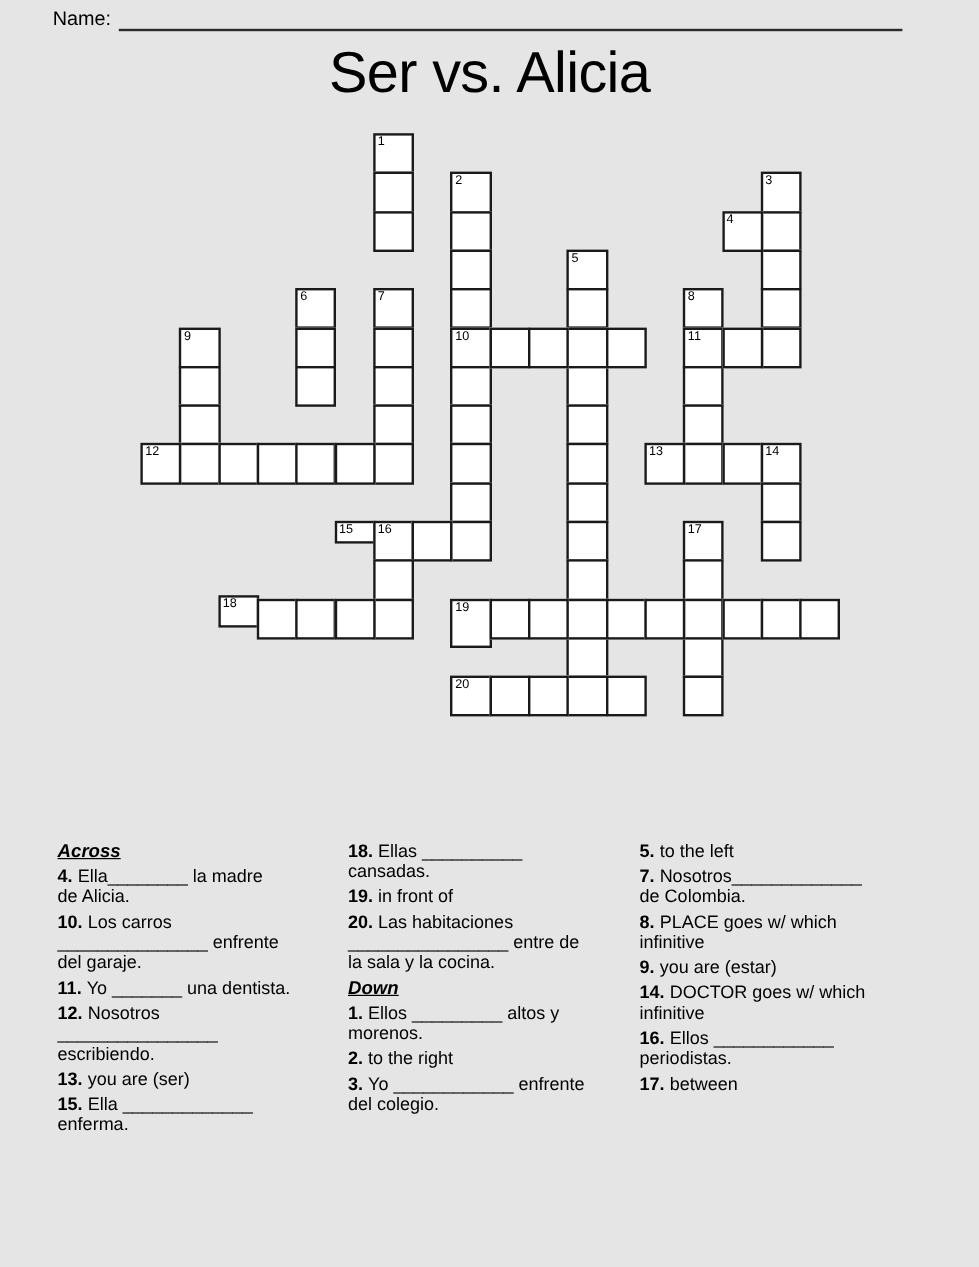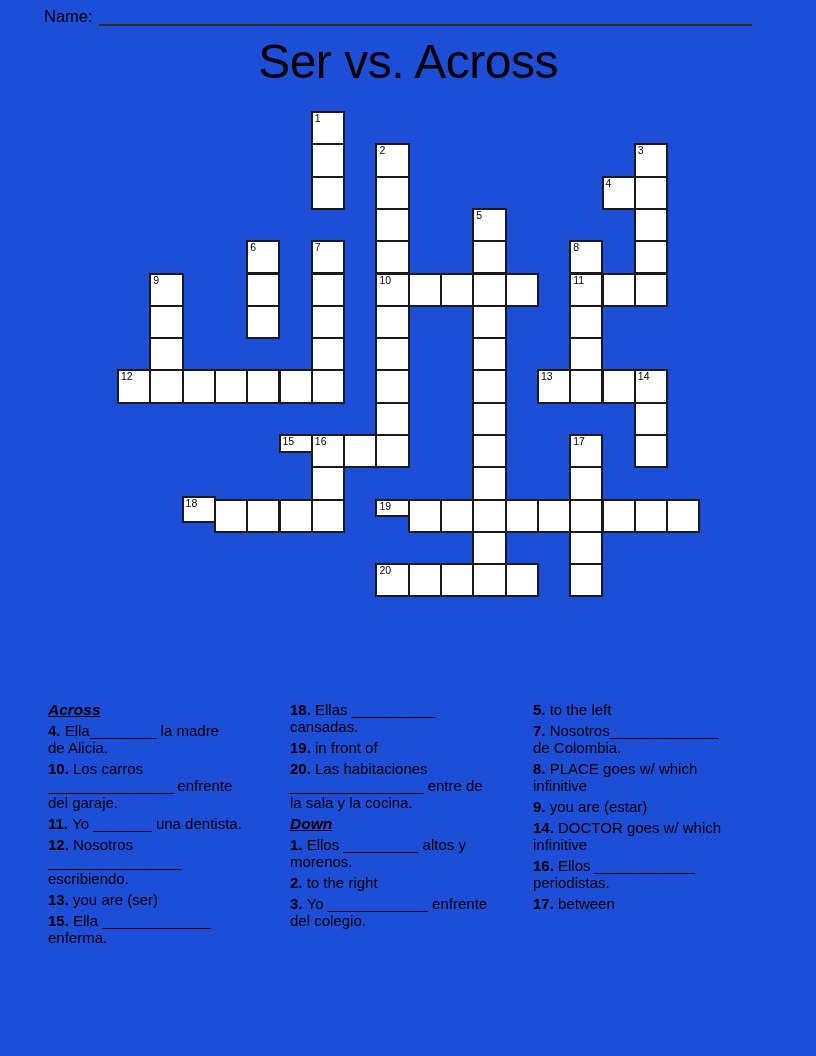--- a/index.html
+++ b/index.html
@@ -1,20 +1,20 @@
 <!DOCTYPE html>
 <html><head>
 <meta charset="utf-8">
 <style>
   html, body { margin: 0; padding: 0; background: #ffffff; }
   .page {
     position: relative;
     width: 816px;
     height: 1056px;
-    background: #1d4ed8;
+    background: #e5e5e5;
     font-family: "Liberation Sans", "DejaVu Sans", sans-serif;
     color: #000000;
     overflow: hidden;
   }
   .name-row {
     position: absolute;
     left: 44px;
     top: 7px;
     width: 708px;
     display: flex;
@@ -77,21 +77,21 @@
 </head>
 <body>
 
 <div class="page">
 
   <div class="name-row">
     <span class="name-label">Name:</span>
     <span class="name-line"></span>
   </div>
 
-  <div class="title">Ser vs. Across</div>
+  <div class="title">Ser vs. Alicia</div>
 
   <div class="grid" style="left: 117px; top: 111px; width: 583.4px; height: 486.5px;">
       <div class="cell" style="left: 193.8px; top: 0px; width: 34.3px; height: 34.3px; border-color: rgb(26, 26, 26);">
         <span class="num">1</span>
       </div>
       <div class="cell" style="left: 193.8px; top: 32.3px; width: 34.3px; height: 34.3px; border-color: rgb(26, 26, 26);"></div>
       <div class="cell" style="left: 193.8px; top: 64.6px; width: 34.3px; height: 34.3px; border-color: rgb(26, 26, 26);"></div>
       <div class="cell" style="left: 258.4px; top: 32.3px; width: 34.3px; height: 34.3px; border-color: rgb(26, 26, 26);">
         <span class="num">2</span>
       </div>
@@ -192,21 +192,21 @@
       <div class="cell" style="left: 452.2px; top: 355.3px; width: 34.3px; height: 34.3px; border-color: rgb(26, 26, 26);"></div>
       <div class="cell" style="left: 452.2px; top: 387.6px; width: 34.3px; height: 34.3px; border-color: rgb(26, 26, 26);"></div>
       <div class="cell" style="left: 452.2px; top: 419.9px; width: 34.3px; height: 34.3px; border-color: rgb(26, 26, 26);"></div>
       <div class="cell" style="left: 452.2px; top: 452.2px; width: 34.3px; height: 34.3px; border-color: rgb(26, 26, 26);"></div>
       <div class="cell" style="left: 64.6px; top: 385px; width: 34.3px; height: 27px; border-color: rgb(26, 26, 26);">
         <span class="num">18</span>
       </div>
       <div class="cell" style="left: 96.9px; top: 387.6px; width: 34.3px; height: 34.3px; border-color: rgb(26, 26, 26);"></div>
       <div class="cell" style="left: 129.2px; top: 387.6px; width: 34.3px; height: 34.3px; border-color: rgb(26, 26, 26);"></div>
       <div class="cell" style="left: 161.5px; top: 387.6px; width: 34.3px; height: 34.3px; border-color: rgb(26, 26, 26);"></div>
-      <div class="cell" style="left: 258.4px; top: 387.6px; width: 34.3px; height: 18px; border-color: rgb(26, 26, 26);">
+      <div class="cell" style="left: 258.4px; top: 387.6px; width: 34.3px; height: 41px; border-color: rgb(26, 26, 26);">
         <span class="num">19</span>
       </div>
       <div class="cell" style="left: 290.7px; top: 387.6px; width: 34.3px; height: 34.3px; border-color: rgb(26, 26, 26);"></div>
       <div class="cell" style="left: 323px; top: 387.6px; width: 34.3px; height: 34.3px; border-color: rgb(26, 26, 26);"></div>
       <div class="cell" style="left: 387.6px; top: 387.6px; width: 34.3px; height: 34.3px; border-color: rgb(26, 26, 26);"></div>
       <div class="cell" style="left: 419.9px; top: 387.6px; width: 34.3px; height: 34.3px; border-color: rgb(26, 26, 26);"></div>
       <div class="cell" style="left: 484.5px; top: 387.6px; width: 34.3px; height: 34.3px; border-color: rgb(26, 26, 26);"></div>
       <div class="cell" style="left: 516.8px; top: 387.6px; width: 34.3px; height: 34.3px; border-color: rgb(26, 26, 26);"></div>
       <div class="cell" style="left: 549.1px; top: 387.6px; width: 34.3px; height: 34.3px; border-color: rgb(26, 26, 26);"></div>
       <div class="cell" style="left: 258.4px; top: 452.2px; width: 34.3px; height: 34.3px; border-color: rgb(26, 26, 26);">

